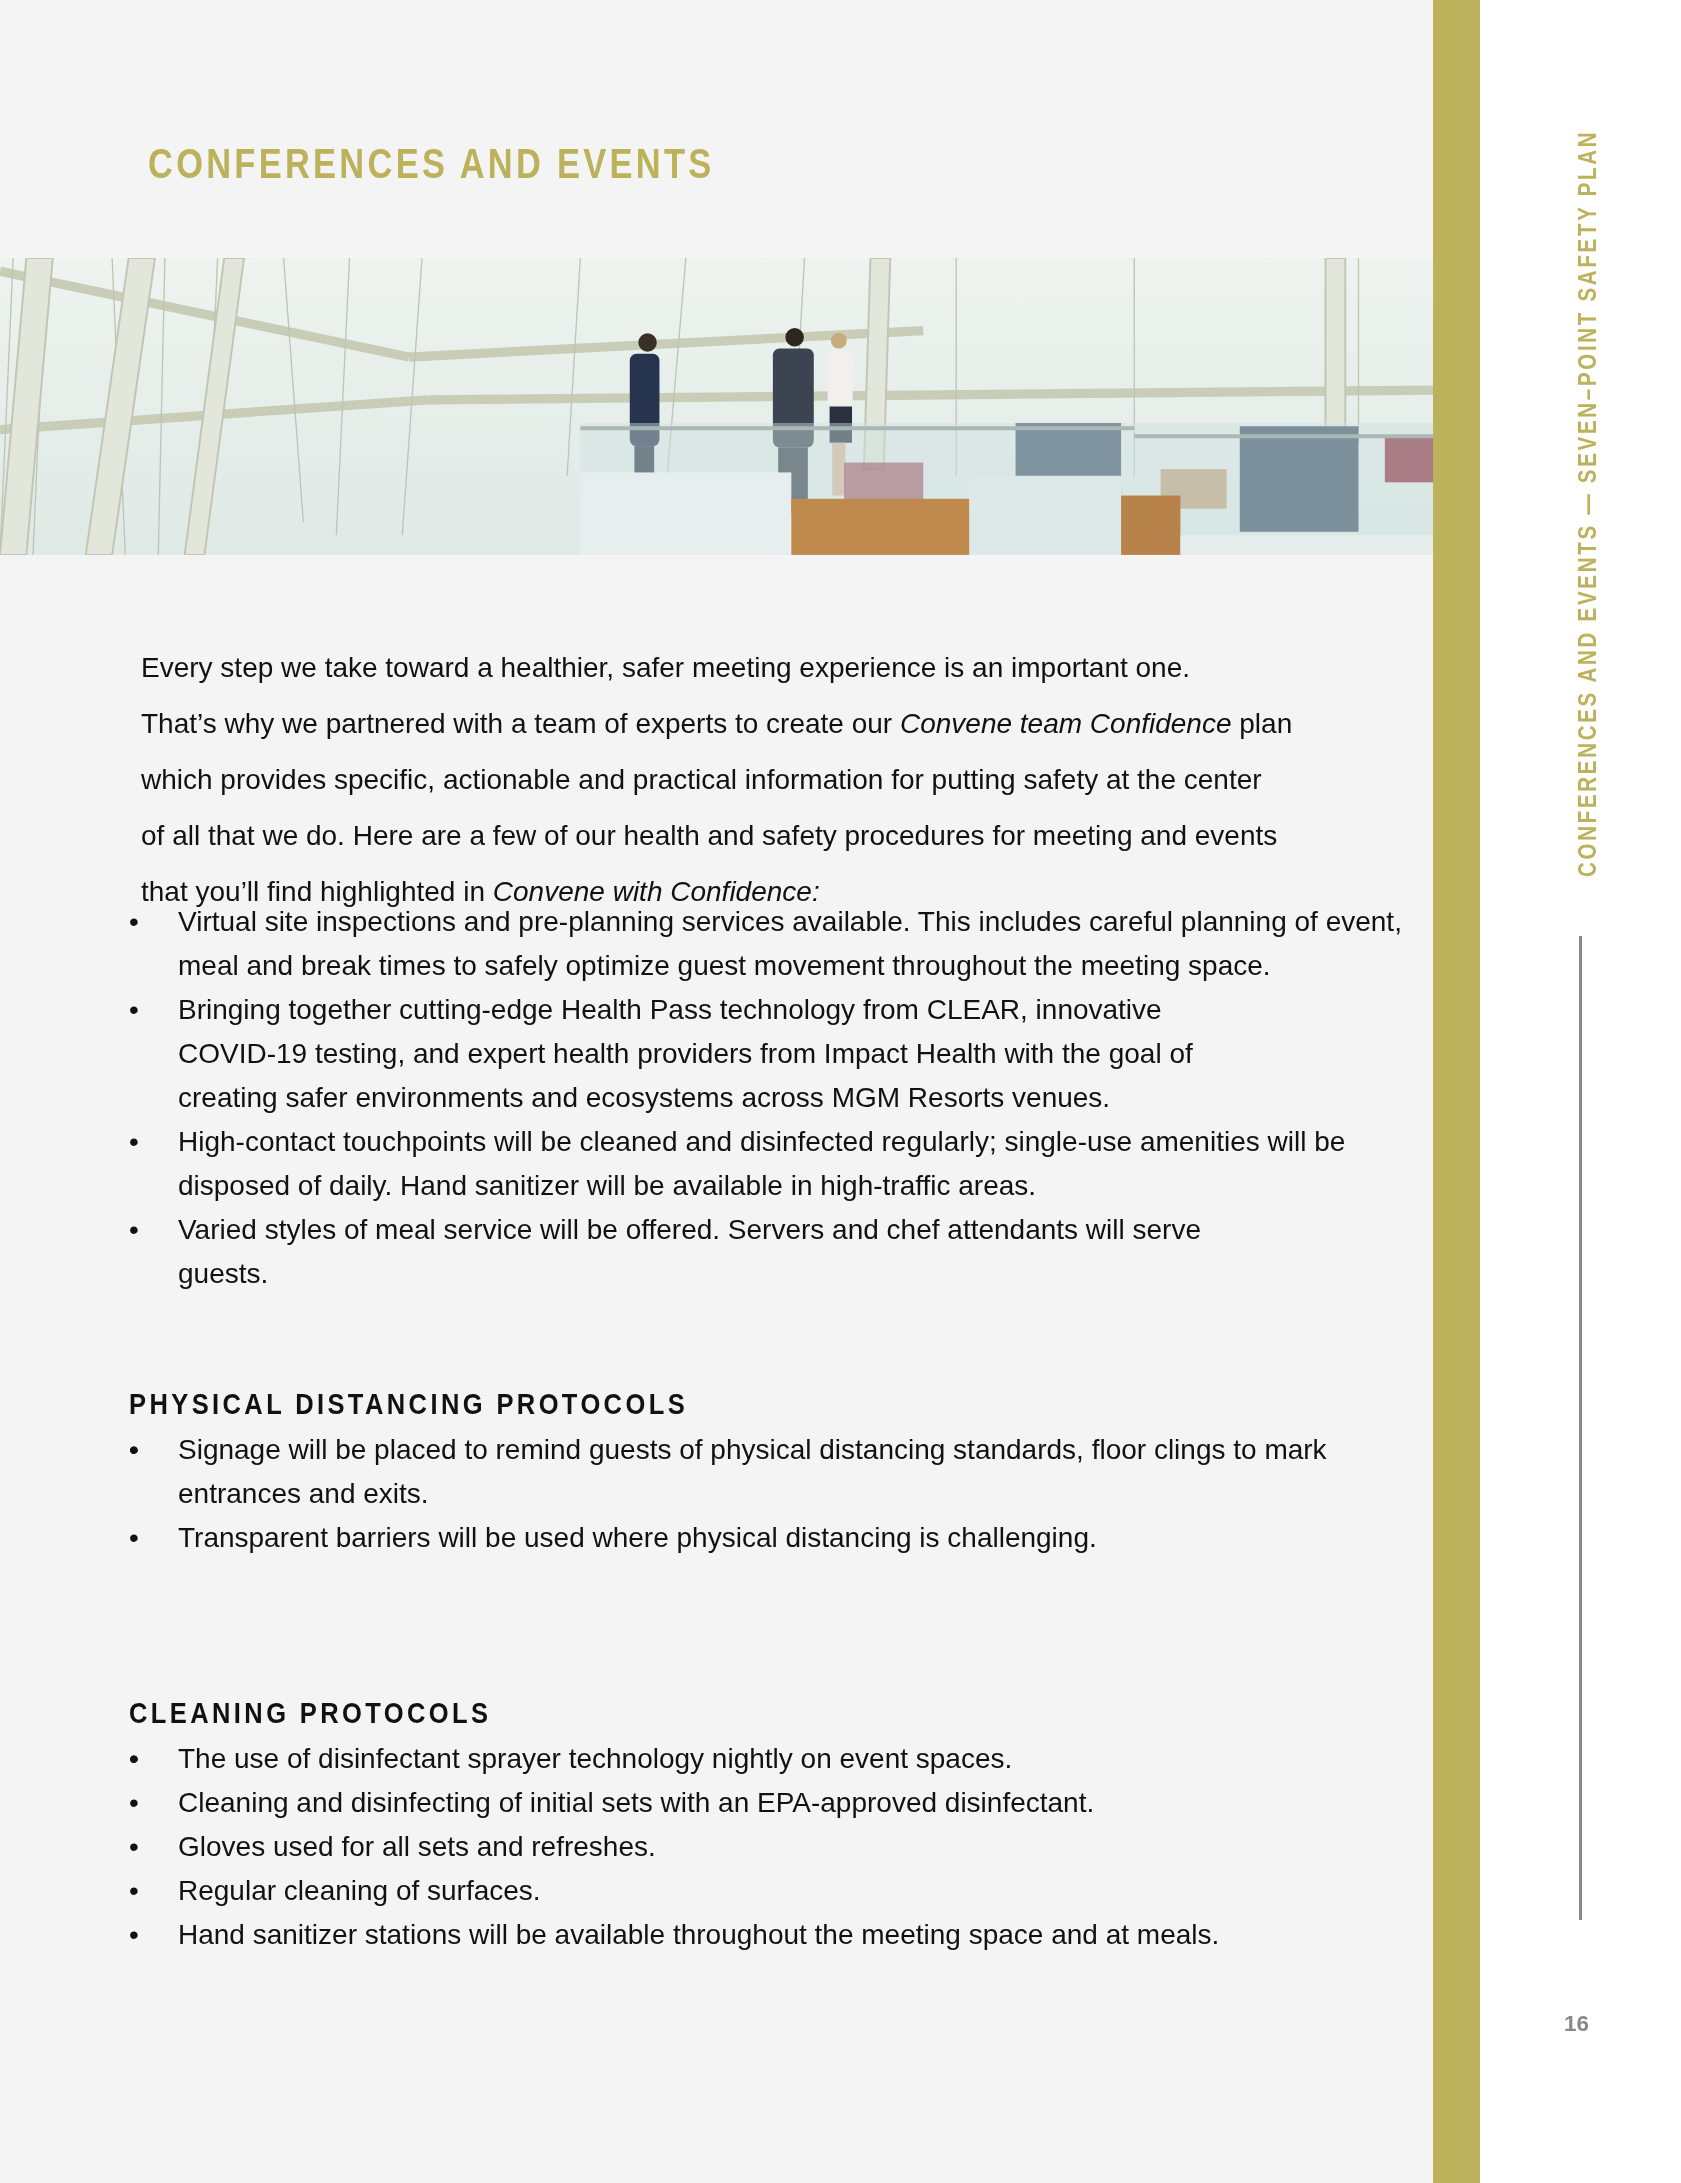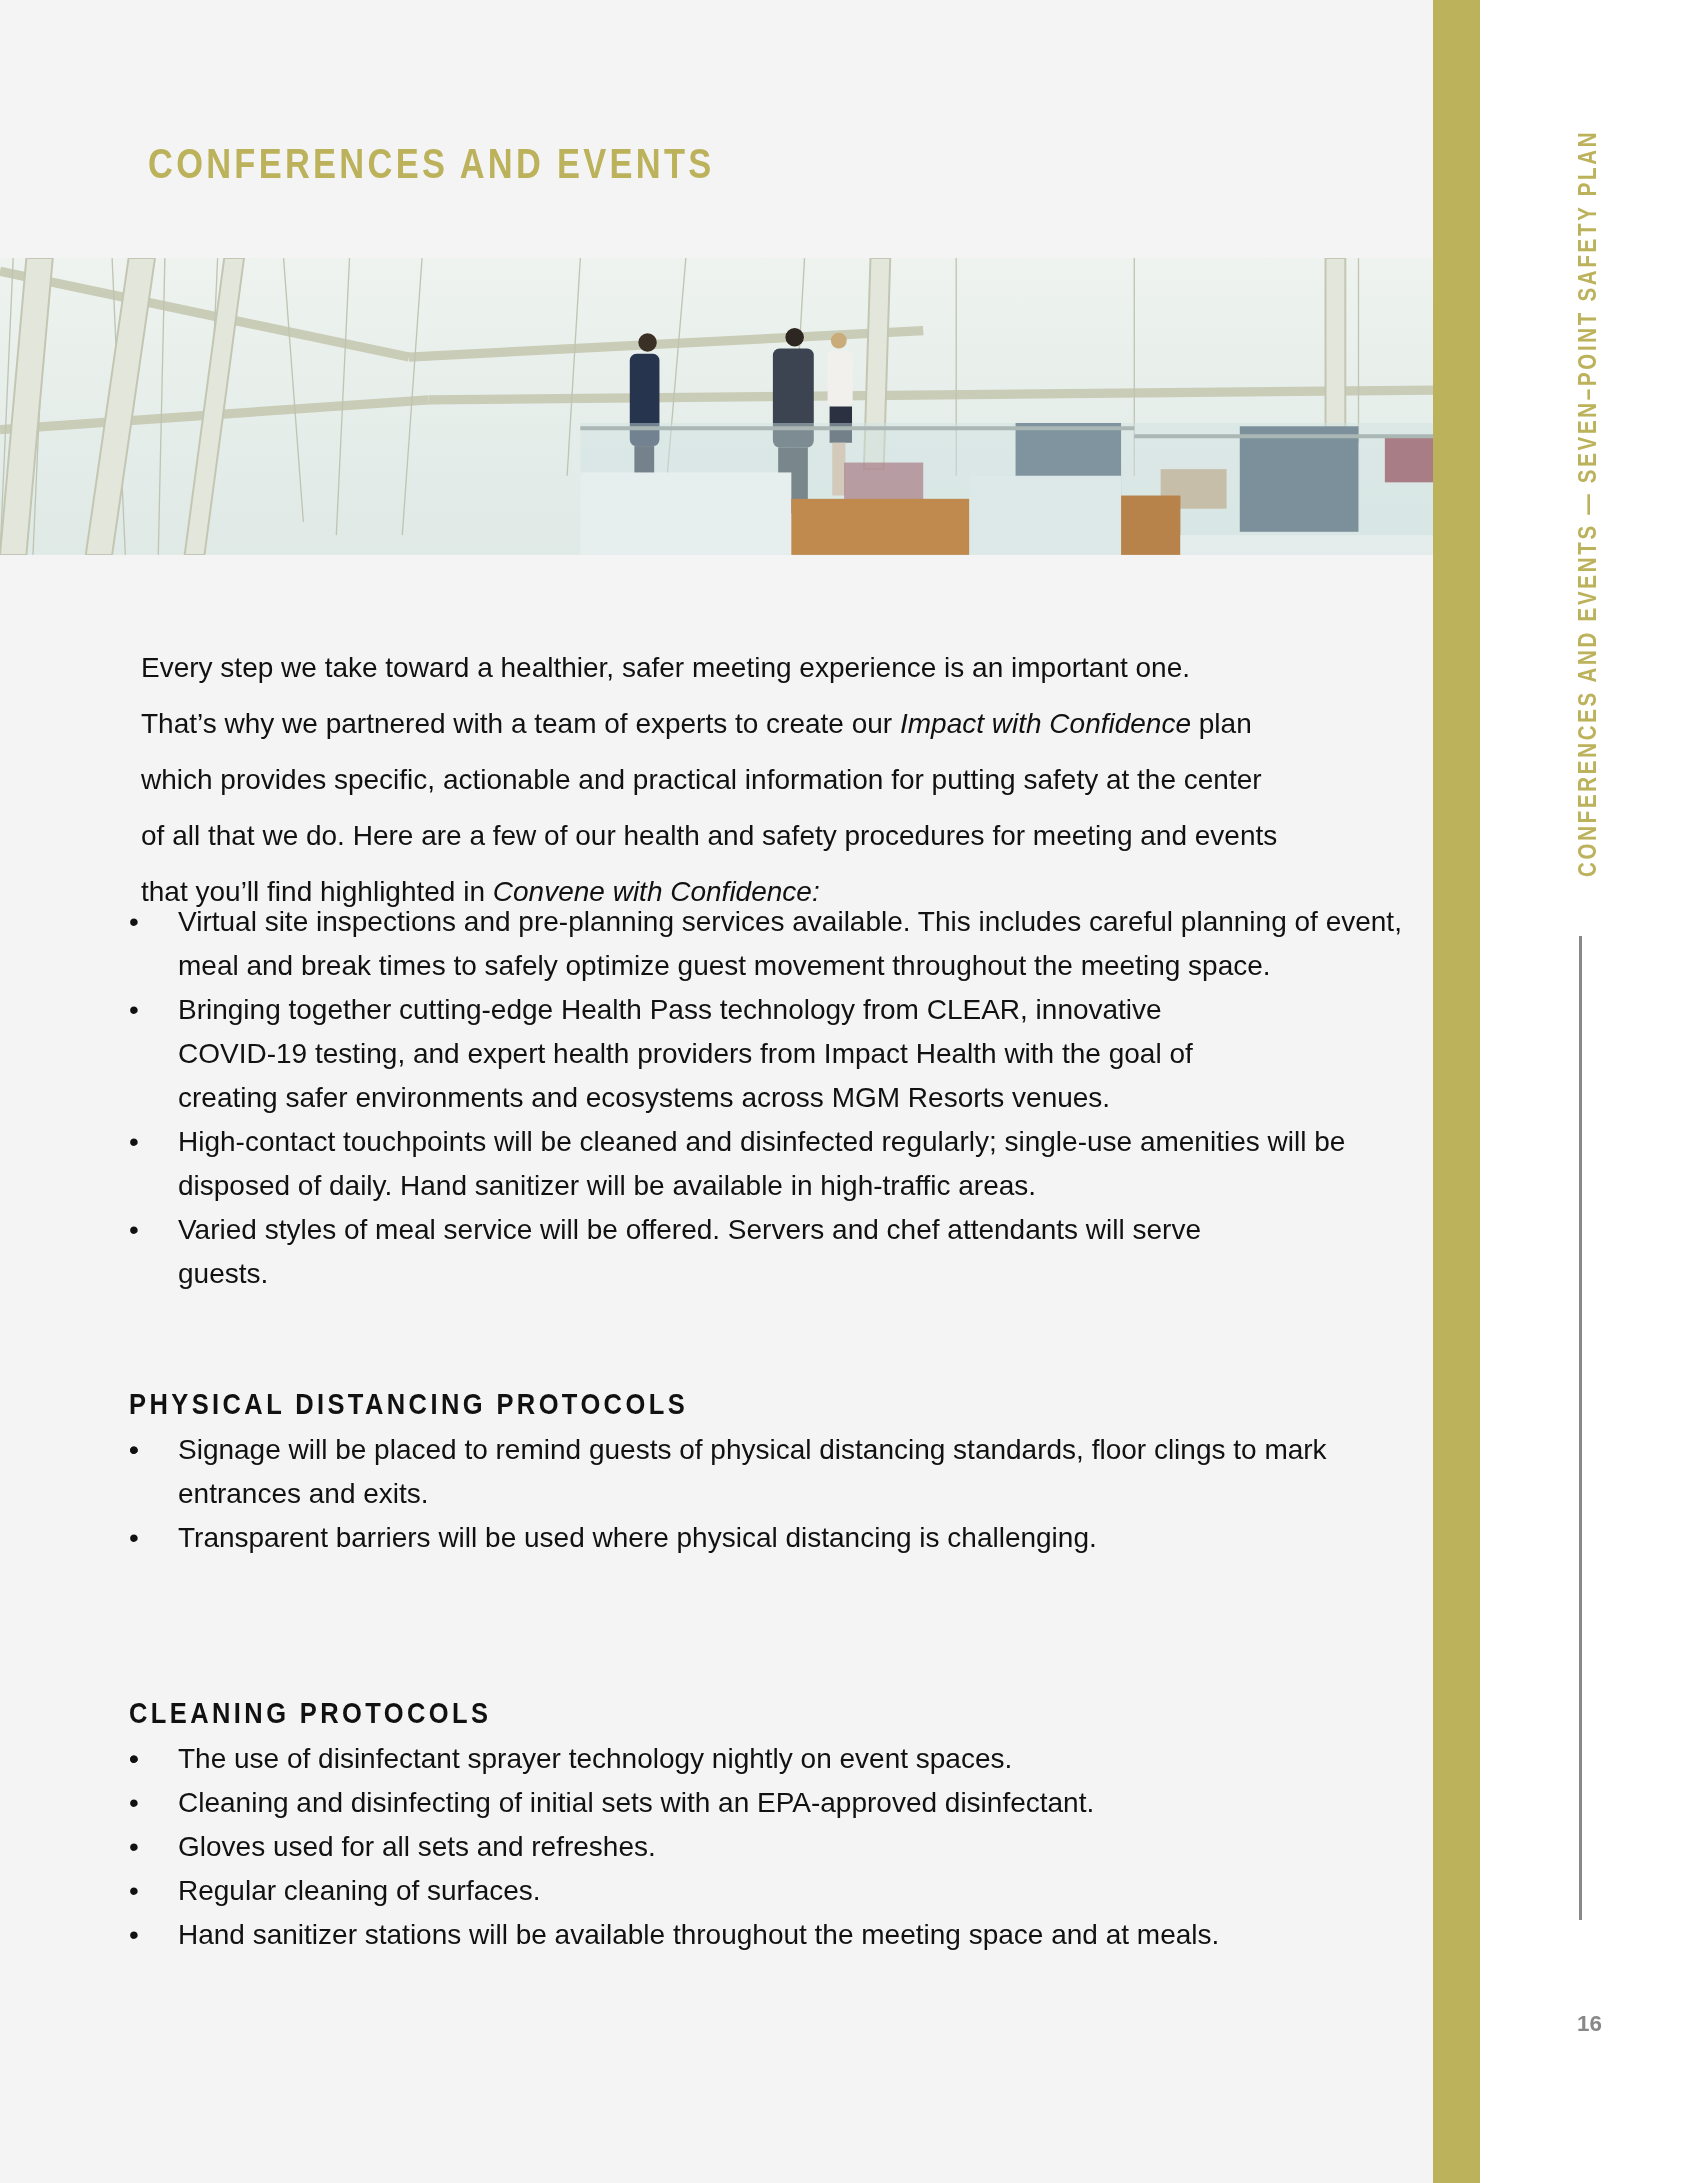--- a/index.html
+++ b/index.html
@@ -19,21 +19,21 @@
   ul.bullets li .dot { position:absolute; left:0; top:0; }
   .list1 { top:900px; }
   .section-heading { position:absolute; left:129px; font-size:30px; font-weight:bold; letter-spacing:4px; color:#111; transform:scaleX(0.85); transform-origin:left top; white-space:nowrap; }
   .h-physical { top:1387px; }
   .list2 { top:1428px; }
   .h-cleaning { top:1696px; }
   .list3 { top:1737px; }
   .vertical-label { position:absolute; left:1573px; top:877px; transform:rotate(-90deg); transform-origin:left top; font-size:25px; font-weight:bold; letter-spacing:3.3px; color:#bcb25c; white-space:nowrap; }
   .vertical-label span { display:inline-block; transform:scaleX(0.82); transform-origin:left center; }
   .rule { position:absolute; left:1579px; top:936px; width:2.6px; height:984px; background:#888; }
-  .page-number { position:absolute; left:1564px; top:2011px; font-size:22.4px; font-weight:bold; color:#888;margin-left:13px; }
+  .page-number { position:absolute; left:1564px; top:2011px; font-size:22.4px; font-weight:bold; color:#888; }
 </style>
 </head>
 <body>
 
 <div class="content"></div>
 <div class="gold-band"></div>
 <div class="right-strip"></div>
 
 <div class="page-title">CONFERENCES AND EVENTS</div>
 
@@ -104,21 +104,21 @@
       <rect x="1200" y="365" width="270" height="85" fill="#c08a4e"></rect>
       <rect x="1470" y="330" width="230" height="120" fill="#dde9e8"></rect>
       <rect x="1700" y="360" width="90" height="90" fill="#b7834a"></rect>
       <rect x="1790" y="420" width="383" height="30" fill="#e4ecec"></rect>
     </g>
   </svg>
 </div>
 
 <div class="body-text intro">
   <p>Every step we take toward a healthier, safer meeting experience is an important one.</p>
-  <p><span>That’s why we partnered with a team of experts to create our </span><i>Impact with Confidence</i><span> plan</span></p>
+  <p><span>That’s why we partnered with a team of experts to create our </span><i>Convene team Confidence</i><span> plan</span></p>
   <p>which provides specific, actionable and practical information for putting safety at the center</p>
   <p>of all that we do. Here are a few of our health and safety procedures for meeting and events</p>
   <p><span>that you’ll find highlighted in </span><i>Convene with Confidence:</i></p>
 </div>
 
 <div class="body-text list1">
   <ul class="bullets" style="width:1253px;">
     <li style="width:1240px;"><span class="dot">•</span><span>Virtual site inspections and pre-planning services available. This includes careful planning of event, meal and break times to safely optimize guest movement throughout the meeting space.</span></li>
     <li style="width:1081px;"><span class="dot">•</span><span>Bringing together cutting-edge Health Pass technology from CLEAR, innovative COVID-19 testing, and expert health providers from Impact Health with the goal of creating safer environments and ecosystems across MGM Resorts venues.</span></li>
     <li style="width:1253px;"><span class="dot">•</span><span>High-contact touchpoints will be cleaned and disinfected regularly; single-use amenities will be disposed of daily. Hand sanitizer will be available in high-traffic areas.</span></li>

